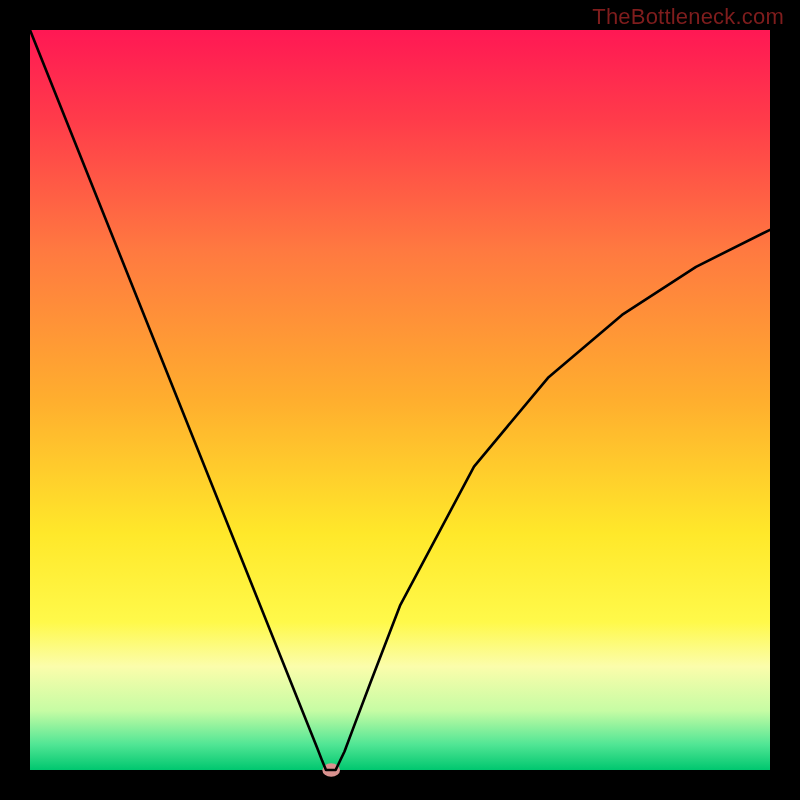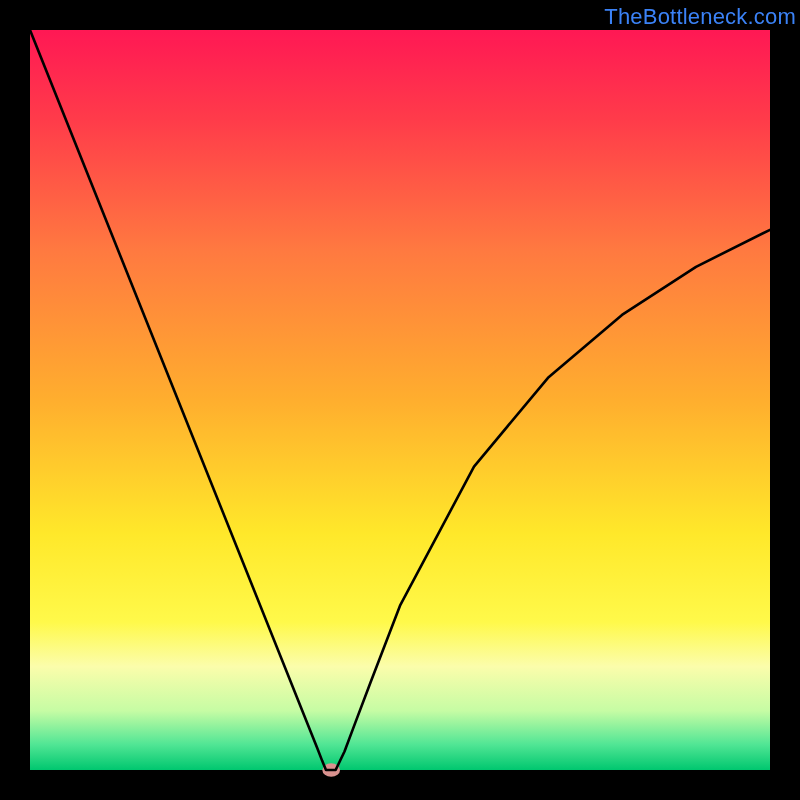--- a/index.html
+++ b/index.html
@@ -11,25 +11,25 @@
     background: #fff;
   }
   .stage {
     position: relative;
     width: 800px;
     height: 800px;
   }
   .watermark {
     position: absolute;
     top: 4px;
-    right: 4px;
+    right: 16px;
     font-family: Arial, Helvetica, sans-serif;
     font-size: 22px;
     font-weight: 400;
-    color: #3b82f6;
+    color: #7f1d1d;
     letter-spacing: 0.2px;
     z-index: 5;
     pointer-events: none;
   }
   svg.chart {
     position: absolute;
     top: 0;
     left: 0;
     width: 800px;
     height: 800px;

